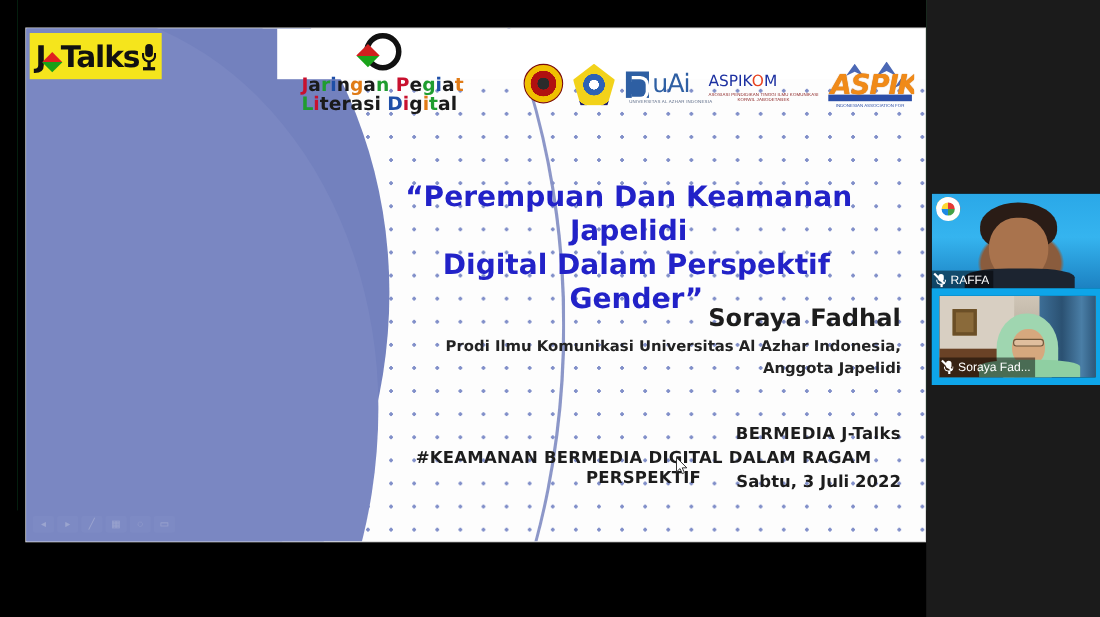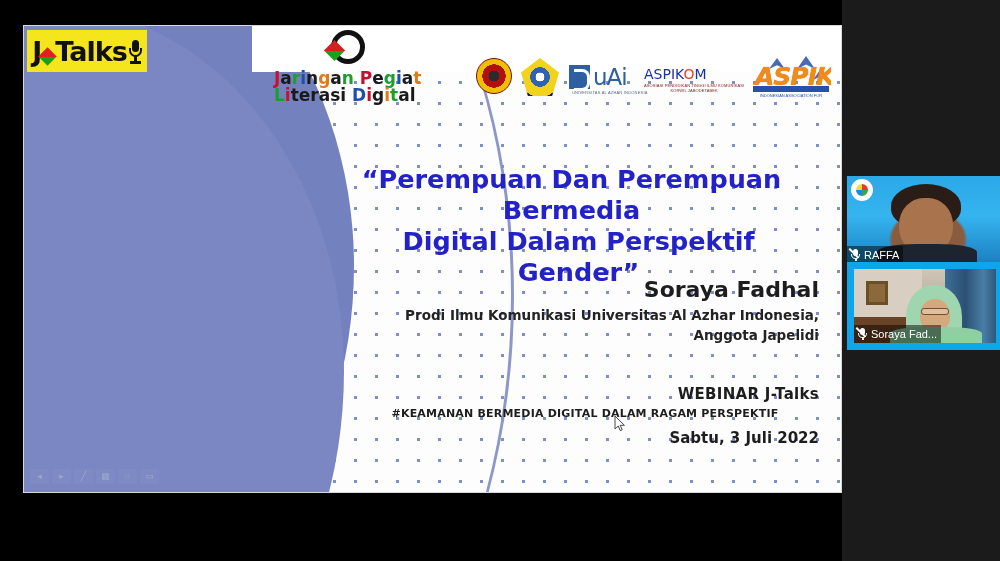--- a/index.html
+++ b/index.html
@@ -124,21 +124,21 @@
     position:absolute; right:22px; top:280px; width:500px; text-align:right;
     font-size:13.5px; font-weight:bold; color:#232323; line-height:1.45;
     font-family:"DejaVu Sans", sans-serif;
   }
   .foot-1 {
     position:absolute; right:22px; top:359px; font-size:15px; font-weight:bold;
     color:#1d1d1d; letter-spacing:.3px; font-family:"DejaVu Sans", sans-serif;
   }
   .foot-2 {
     position:absolute; left:326px; top:381px; width:470px; text-align:center;
-    font-size:11px; font-weight:bold; color:#1d1d1d; letter-spacing:.2px;
+    font-size:15px; font-weight:bold; color:#1d1d1d; letter-spacing:.2px;
     font-family:"DejaVu Sans", sans-serif;
   }
   .foot-3 {
     position:absolute; right:22px; top:403px; font-size:15px; font-weight:bold;
     color:#1d1d1d; font-family:"DejaVu Sans", sans-serif;
   }
 
   
   .annot-bar {
     position:absolute; left:6px; bottom:7px; height:17px;
@@ -246,31 +246,31 @@
           <span class="bird b1"></span>
           <span class="bird b2"></span>
           <span class="bird b3"></span>
           <span class="tx">ASPIK</span>
           <span class="bar"></span>
           <span class="cap">INDONESIAN ASSOCIATION FOR PUBLIC ADMINISTRATION</span>
         </div>
       </div>
 
       <div class="title">
-        <div>“Perempuan  Dan Perempuan Bermedia</div>
+        <div>“Perempuan  Dan Keamanan Japelidi</div>
         <div class="l2">Digital Dalam Perspektif Gender”</div>
       </div>
 
       <div class="presenter-name">Soraya Fadhal</div>
       <div class="presenter-aff">
         <div>Prodi Ilmu Komunikasi  Universitas Al Azhar Indonesia,</div>
         <div>Anggota Japelidi</div>
       </div>
 
-      <div class="foot-1">WEBINAR  J-Talks</div>
+      <div class="foot-1">BERMEDIA  J-Talks</div>
       <div class="foot-2">#KEAMANAN  BERMEDIA  DIGITAL  DALAM  RAGAM PERSPEKTIF</div>
       <div class="foot-3">Sabtu, 3 Juli 2022</div>
 
       <div class="annot-bar">
           <div class="btn">◂</div>
           <div class="btn">▸</div>
           <div class="btn">╱</div>
           <div class="btn">▦</div>
           <div class="btn">◌</div>
           <div class="btn">▭</div>

